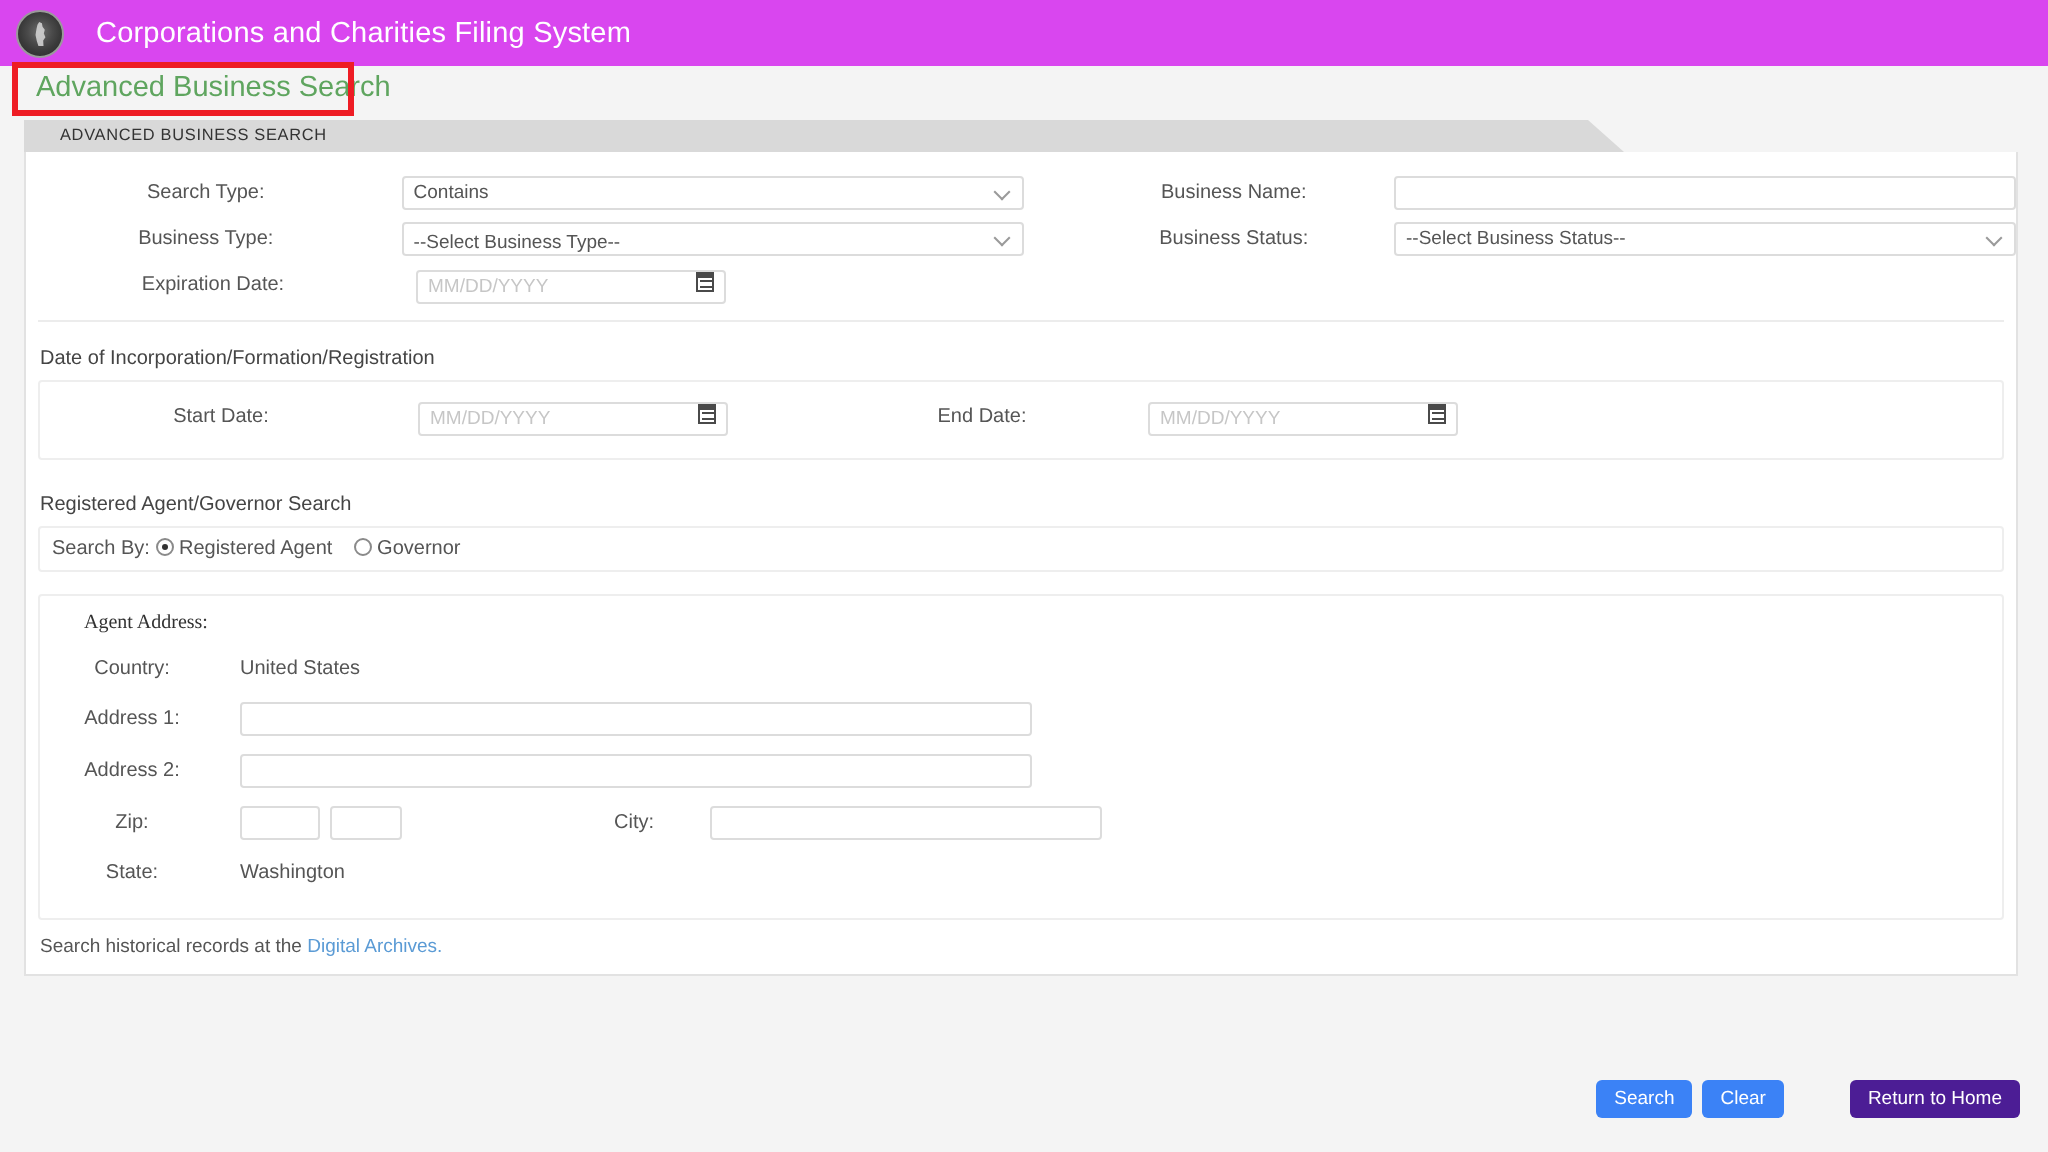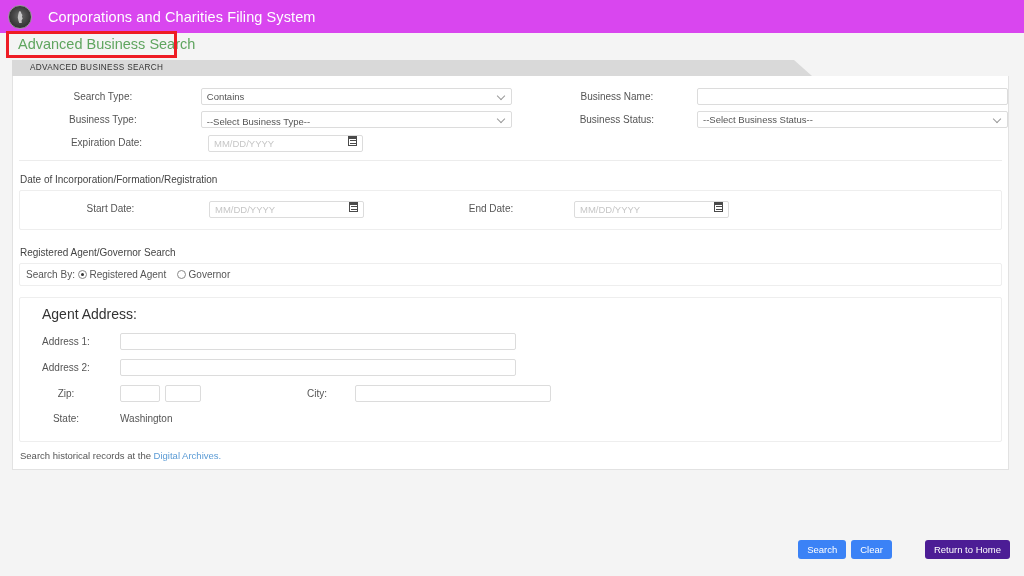--- a/index.html
+++ b/index.html
@@ -320,22 +320,26 @@
         <span>Registered Agent</span>
         <span style="display:inline-block;width:5px;"></span>
         <span class="radio"></span>
         <span>Governor</span>
       </div>
     </div>
 
   </div>
 
   <div class="fset" style="margin-top:11px; padding:8px 0 11px 0;">
-    <div style="font-size:14px; color:#333; padding-left:22px; padding-bottom:6px;">Agent Address:</div>
-
+    <div style="font-size:10px; color:#333; padding-left:22px; padding-bottom:6px;font-family:Liberation Serif, serif;">Agent Address:</div>
+
+    <div class="row">
+      <div class="lbl" style="width:92px;">Country:</div>
+      <div class="valtext" style="margin-left:8px;">United States</div>
+    </div>
 
     <div class="row" style="margin-top:2px;">
       <div class="lbl" style="width:92px;">Address 1:</div>
       <input class="inp" style="width: 396px; margin-left: 8px;" placeholder="">
     </div>
 
     <div class="row" style="margin-top:3px;">
       <div class="lbl" style="width:92px;">Address 2:</div>
       <input class="inp" style="width: 396px; margin-left: 8px;" placeholder="">
     </div>

